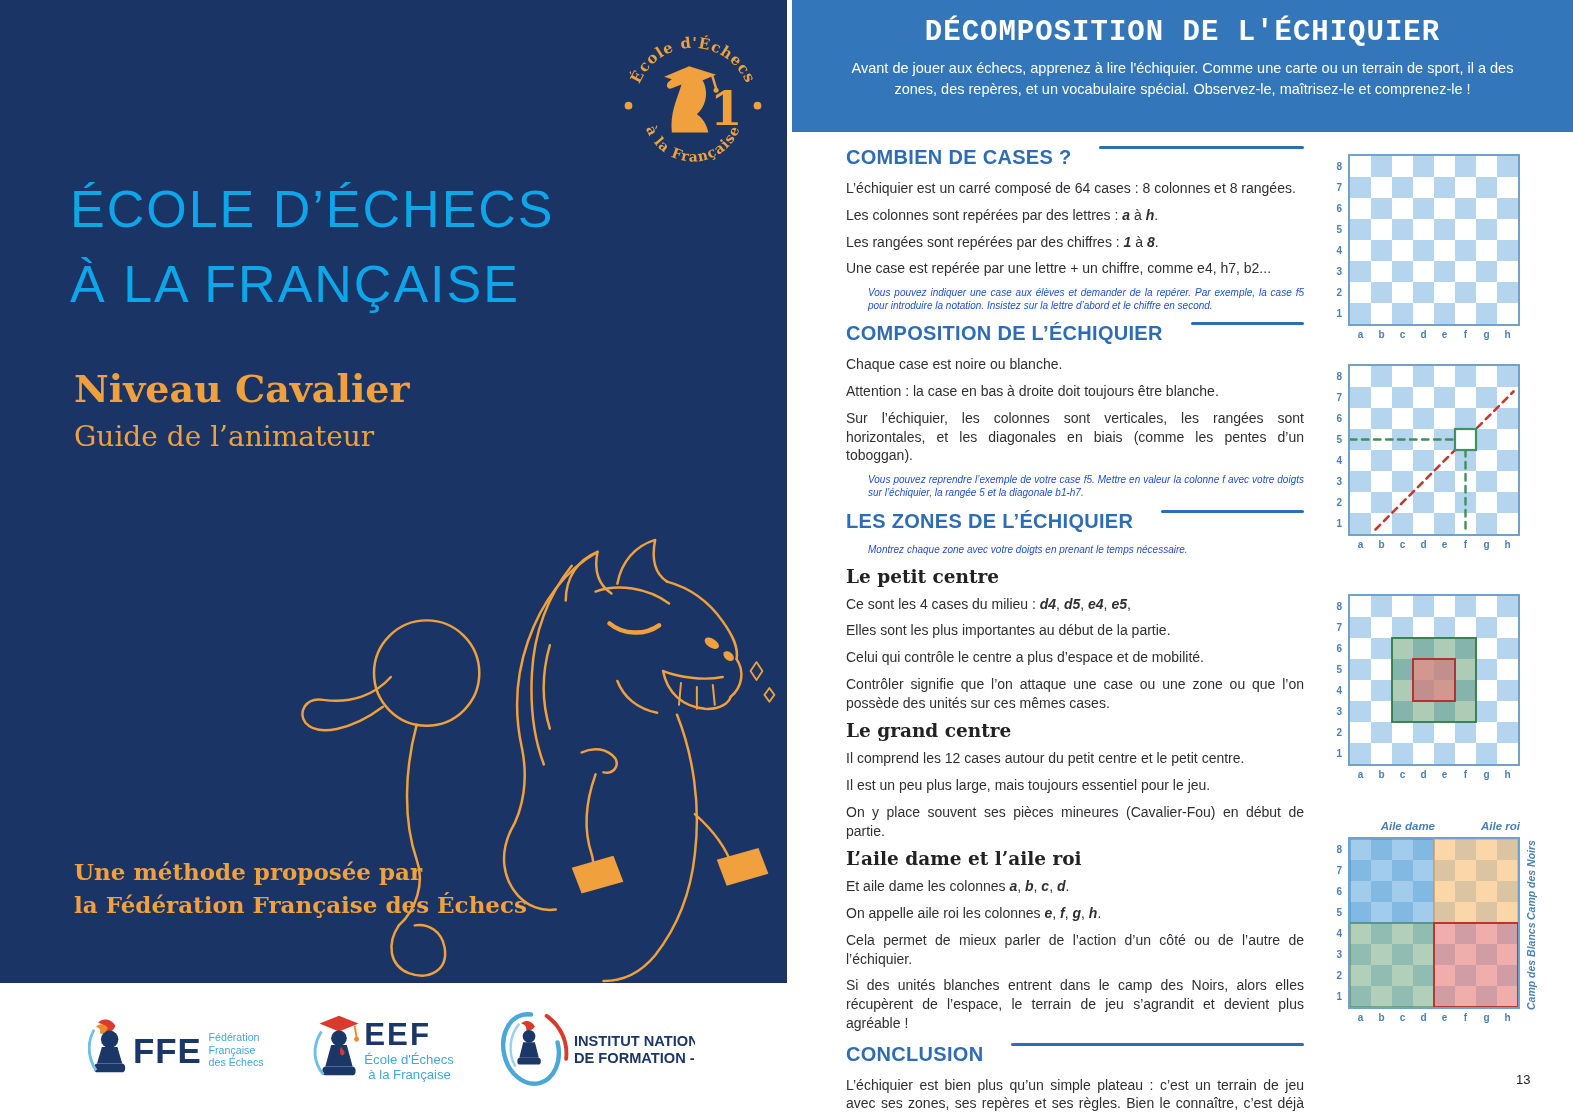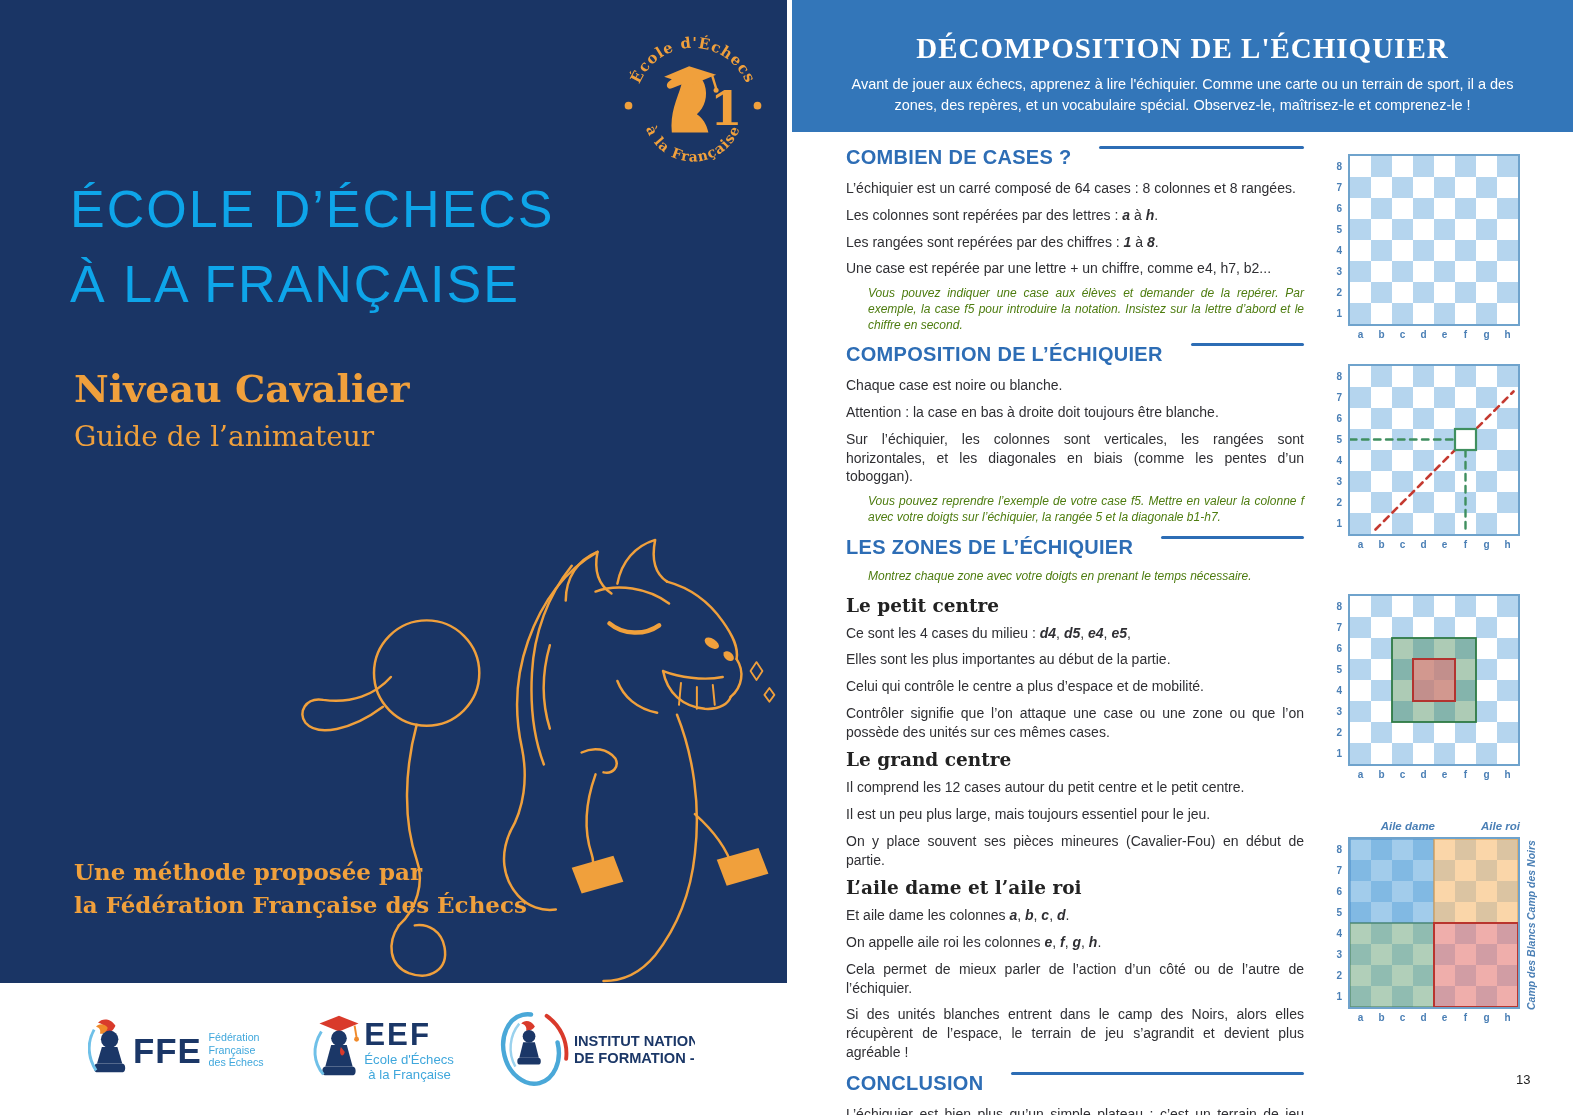--- a/index.html
+++ b/index.html
@@ -20,31 +20,31 @@
   .guide{position:absolute;left:74px;top:420px;color:var(--orange);font-family:"DejaVu Serif",serif;font-size:28px}
   .method{position:absolute;left:74px;top:856px;color:var(--orange);font-family:"DejaVu Serif",serif;font-weight:bold;font-size:23px;line-height:1.42}
   .horse{position:absolute;left:265px;top:526px;width:522px;height:457px}
 
   
   .logo-strip{position:absolute;left:0;top:983px;width:790px;height:132px;background:#fff;
               display:flex;align-items:center;gap:36px;padding-left:88px}
 
   
   .band{position:absolute;left:792px;top:0;width:781px;height:132px;background:var(--band-blue);color:#fff;text-align:center}
-  .band h1{margin:32px 0 0;font-family:Liberation Serif, serif;font-size:29px;letter-spacing:1px;font-weight:bold}
+  .band h1{margin:16px 0 0;font-family:Liberation Mono, monospace;font-size:29px;letter-spacing:1px;font-weight:bold}
   .band-intro{margin:9px auto 0;width:700px;font-size:14.5px;line-height:1.42}
 
   .text-col{position:absolute;left:846px;top:146px;width:458px}
   .sec{margin-bottom:10px}
   .sec-h{display:flex;align-items:flex-start;gap:28px;color:var(--heading-blue);font-family:Liberation Sans, sans-serif;
          font-size:20px;font-weight:bold;letter-spacing:.3px;margin:0 0 10px}
   .rule{flex:1;height:3px;background:var(--heading-blue);border-radius:2px}
   .body-p{margin:0 0 8px;font-size:14px;line-height:1.34;text-align:justify}
   .bi{font-weight:bold;font-style:italic}
-  .note{margin:2px 0 10px 22px;font-size:12px;font-style:italic;line-height:1.32;color:#4d7c0f;text-align:justify}
+  .note{margin:2px 0 10px 22px;font-size:10px;font-style:italic;line-height:1.32;color:#1d4ed8;text-align:justify}
   .sub-h{font-family:"DejaVu Serif",serif;font-size:18.5px;font-weight:bold;color:#222;margin:4px 0 8px}
   .page-num{position:absolute;left:1516px;top:1072px;font-size:13px;color:#222}
 
   
   .board-wrap{position:absolute;display:grid;grid-template-columns:16px 172px 20px;grid-template-rows:auto 172px auto}
   .top-labels{grid-column:2;grid-row:1;display:flex;padding-left:2px;margin-bottom:5px;
               font-size:11.5px;font-style:italic;font-weight:bold;color:var(--board-label-blue)}
   .top-labels span{flex:1;text-align:right}
   .ranks{grid-column:1;grid-row:2;display:grid;grid-template-rows:repeat(8,21px);padding-top:2px;
          justify-items:end;align-items:center;padding-right:6px;

